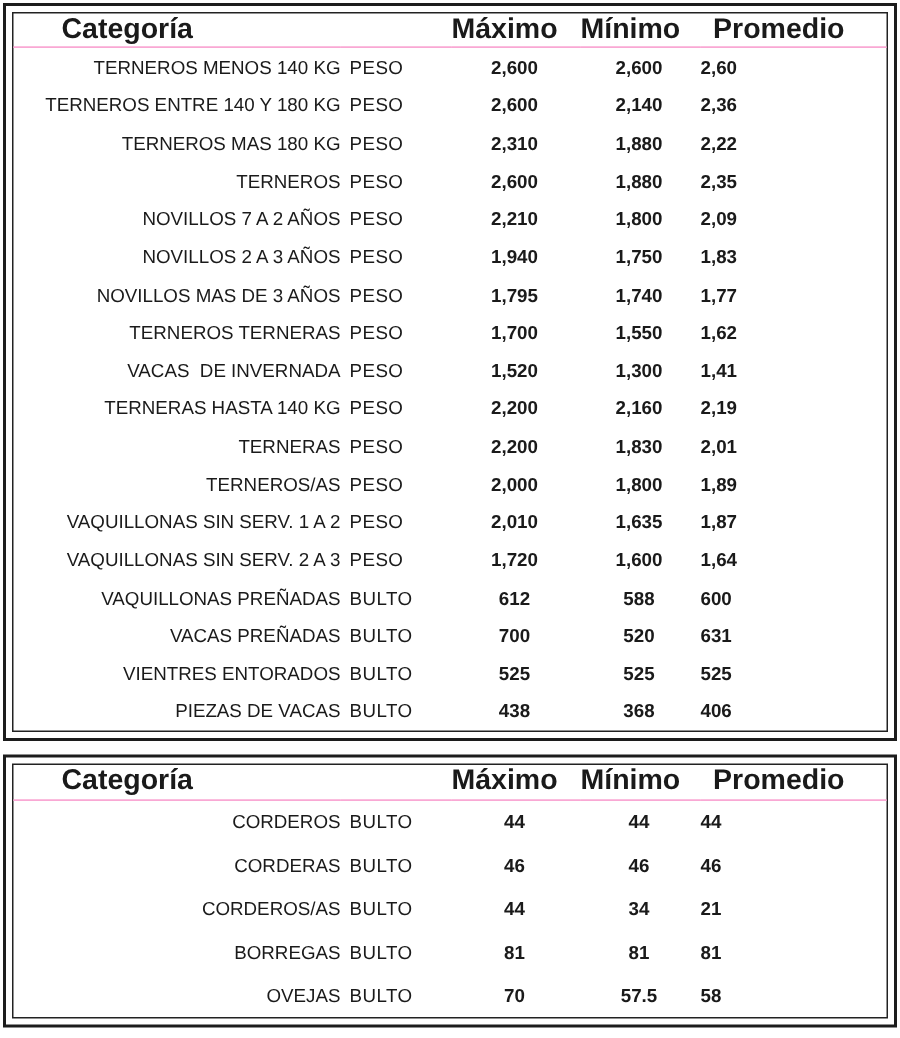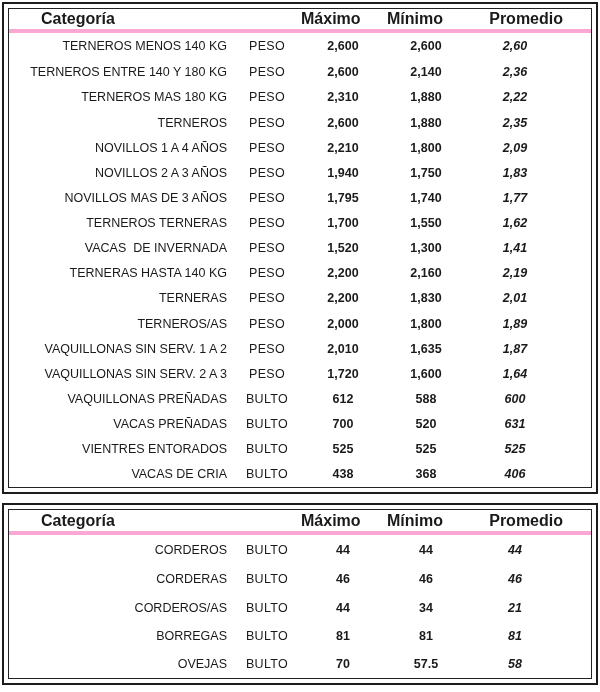--- a/index.html
+++ b/index.html
@@ -28,36 +28,36 @@
   table {
     width: 100%; height: 100%;
     border-collapse: collapse;
     table-layout: fixed;
   }
   col.c-cat  { width: 218px; }
   col.c-unit { width: 74px;  }
   col.c-max  { width: 86px;  }
   col.c-min  { width: 80px;  }
   thead th {
-    font-size: 16px;
+    font-size: 19px;
     font-weight: bold;
-    border-bottom: 4px solid #f9a8d4;
+    border-bottom: 1px solid #f9a8d4;
     vertical-align: middle;
     white-space: nowrap;
   }
   #frame-cattle thead tr { height: 22px; }
   #frame-sheep  thead tr { height: 23px; }
   th.h-cat { text-align: left; padding-left: 32px; }
   th.h-num { text-align: left; padding-right: 2px; }
   th.h-avg { text-align: right; padding-right: 28px; }
   tbody td { vertical-align: middle; font-size: 12.5px; }
   td.cat  { text-align: right; padding-left: 4px; white-space: pre; }
-  td.unit { text-align: center; padding-left: 6px; letter-spacing: 0.3px; }
+  td.unit { text-align: left; padding-left: 6px; letter-spacing: 0.3px; }
   td.num  { text-align: center; padding-right: 2px; font-weight: bold; }
-  td.avg  { text-align: center; padding-right: 28px; font-weight: bold; font-style: italic; }
+  td.avg  { text-align: left; padding-right: 28px; font-weight: bold; }
 </style>
 </head>
 <body>
 
 <div class="frame" id="frame-cattle">
   <div class="inner">
     <table>
       <colgroup>
         <col class="c-cat">
           <col class="c-unit">
@@ -102,21 +102,21 @@
 
           <tr>
             <td class="cat">TERNEROS</td>
             <td class="unit">PESO</td>
             <td class="num">2,600</td>
             <td class="num">1,880</td>
             <td class="avg">2,35</td>
           </tr>
 
           <tr>
-            <td class="cat">NOVILLOS 1 A 4 AÑOS</td>
+            <td class="cat">NOVILLOS 7 A 2 AÑOS</td>
             <td class="unit">PESO</td>
             <td class="num">2,210</td>
             <td class="num">1,800</td>
             <td class="avg">2,09</td>
           </tr>
 
           <tr>
             <td class="cat">NOVILLOS 2 A 3 AÑOS</td>
             <td class="unit">PESO</td>
             <td class="num">1,940</td>
@@ -206,21 +206,21 @@
 
           <tr>
             <td class="cat">VIENTRES ENTORADOS</td>
             <td class="unit">BULTO</td>
             <td class="num">525</td>
             <td class="num">525</td>
             <td class="avg">525</td>
           </tr>
 
           <tr>
-            <td class="cat">VACAS DE CRIA</td>
+            <td class="cat">PIEZAS DE VACAS</td>
             <td class="unit">BULTO</td>
             <td class="num">438</td>
             <td class="num">368</td>
             <td class="avg">406</td>
           </tr>
         </tbody>
     </table>
   </div>
 </div>
 

